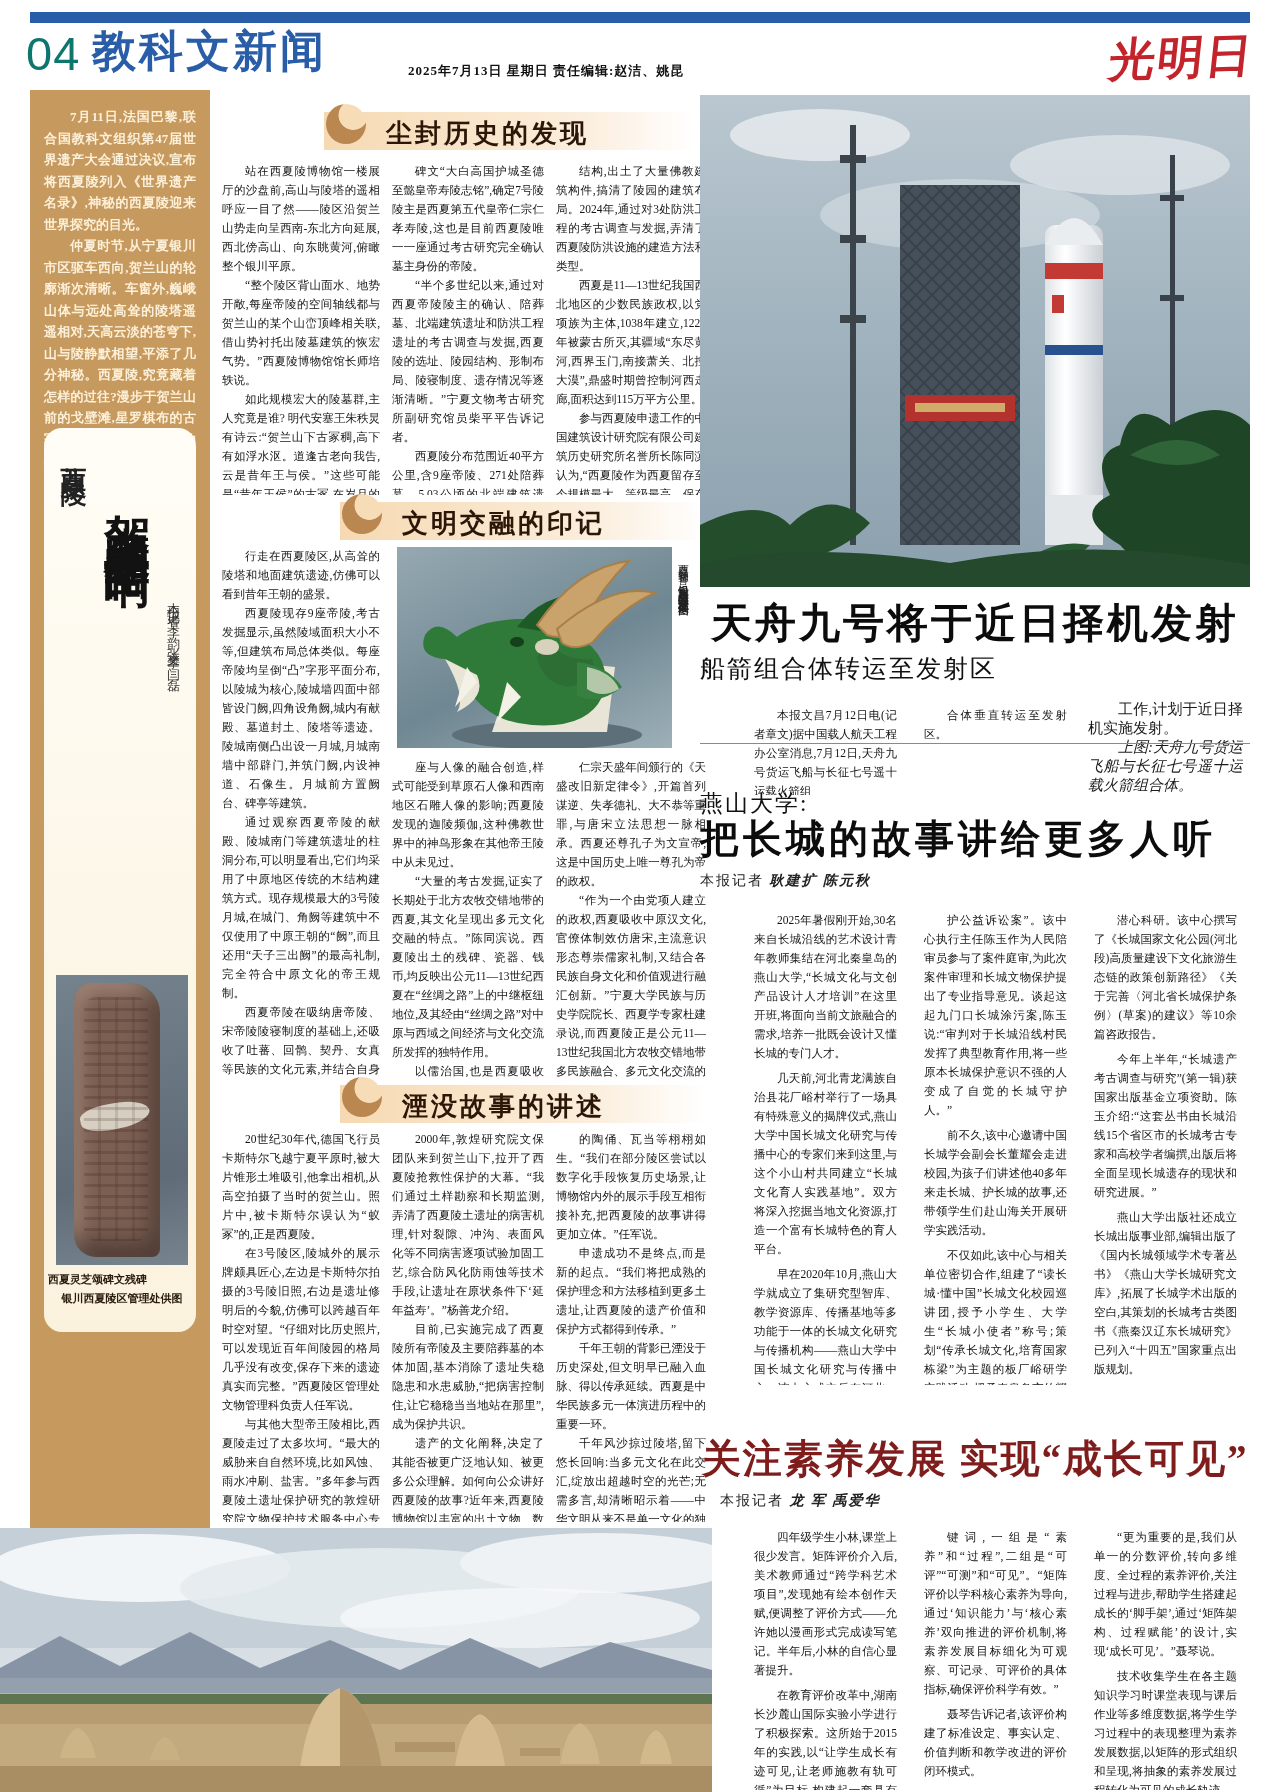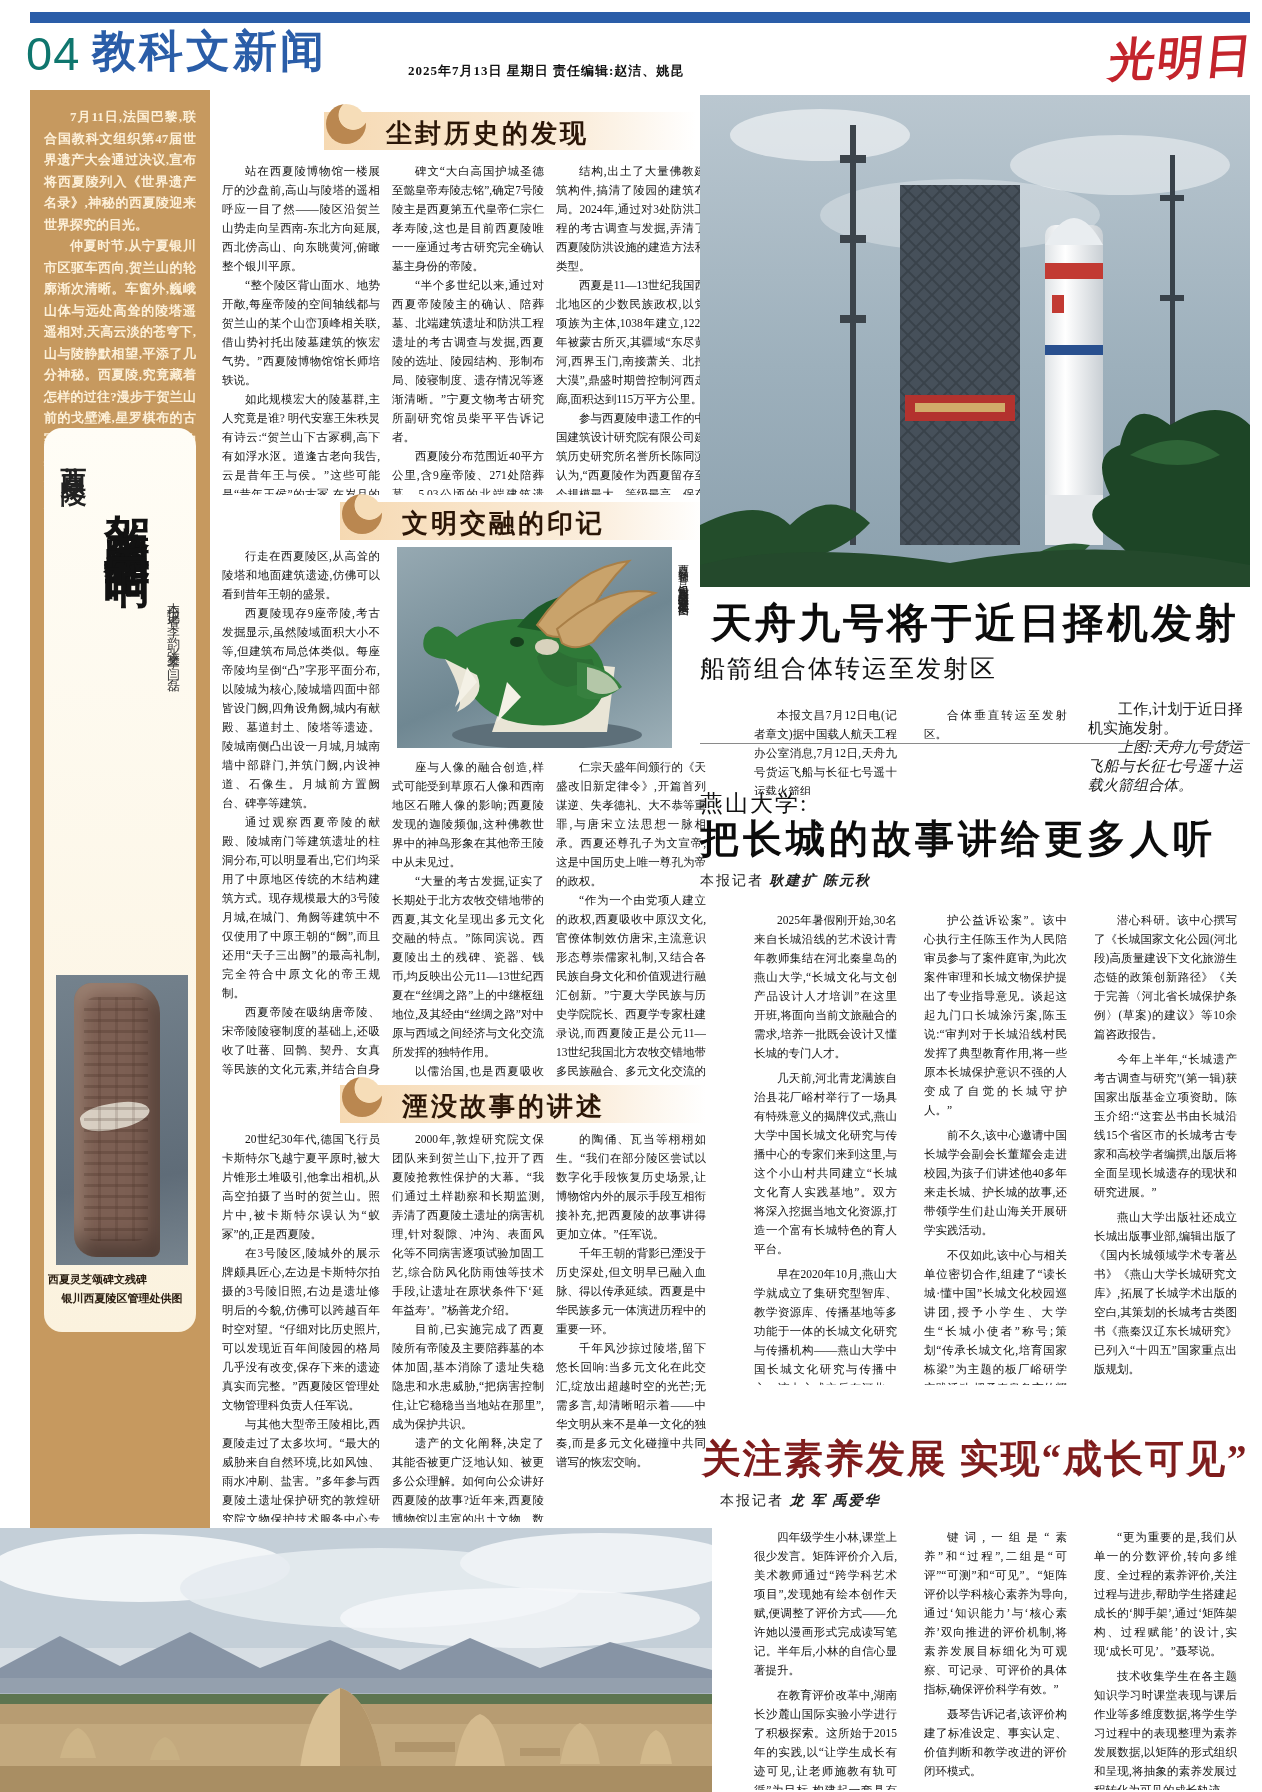--- a/index.html
+++ b/index.html
@@ -168,20 +168,21 @@
       <p>在3号陵区,陵城外的展示牌颇具匠心,左边是卡斯特尔拍摄的3号陵旧照,右边是遗址修明后的今貌,仿佛可以跨越百年时空对望。“仔细对比历史照片,可以发现近百年间陵园的格局几乎没有改变,保存下来的遗迹真实而完整。”西夏陵区管理处文物管理科负责人任军说。</p>
       <p>与其他大型帝王陵相比,西夏陵走过了太多坎坷。“最大的威胁来自自然环境,比如风蚀、雨水冲刷、盐害。”多年参与西夏陵土遗址保护研究的敦煌研究院文物保护技术服务中心专家杨善龙说,持续推进土遗址保护理念、技术和研究方法,让陵区的夯土本体部分消除隐患。</p>
     </div>
   <div class="abs bodycol" style="left:392px;top:1130px;width:152px;height:392px;">
       <p>2000年,敦煌研究院文保团队来到贺兰山下,拉开了西夏陵抢救性保护的大幕。“我们通过土样勘察和长期监测,弄清了西夏陵土遗址的病害机理,针对裂隙、冲沟、表面风化等不同病害逐项试验加固工艺,综合防风化防雨蚀等技术手段,让遗址在原状条件下‘延年益寿’。”杨善龙介绍。</p>
       <p>目前,已实施完成了西夏陵所有帝陵及主要陪葬墓的本体加固,基本消除了遗址失稳隐患和水患威胁,“把病害控制住,让它稳稳当当地站在那里”,成为保护共识。</p>
       <p>遗产的文化阐释,决定了其能否被更广泛地认知、被更多公众理解。如何向公众讲好西夏陵的故事?近年来,西夏陵博物馆以丰富的出土文物、数字化展示手段和互动体验,系统呈现这处遗产跨越千年的文明对话。</p>
     </div>
   <div class="abs bodycol" style="left:556px;top:1130px;width:150px;height:392px;">
       <p>的陶俑、瓦当等栩栩如生。“我们在部分陵区尝试以数字化手段恢复历史场景,让博物馆内外的展示手段互相衔接补充,把西夏陵的故事讲得更加立体。”任军说。</p>
+      <p>申遗成功不是终点,而是新的起点。“我们将把成熟的保护理念和方法移植到更多土遗址,让西夏陵的遗产价值和保护方式都得到传承。”</p>
       <p>千年王朝的背影已湮没于历史深处,但文明早已融入血脉、得以传承延续。西夏是中华民族多元一体演进历程中的重要一环。</p>
       <p>千年风沙掠过陵塔,留下悠长回响:当多元文化在此交汇,绽放出超越时空的光芒;无需多言,却清晰昭示着——中华文明从来不是单一文化的独奏,而是多元文化碰撞中共同谱写的恢宏交响。</p>
     </div>
 
   <div class="abs rocket">
     <svg width="550" height="492" viewBox="0 0 550 492">
       <ellipse cx="120" cy="40" rx="90" ry="26" fill="#ffffff" opacity=".55"></ellipse>
       <ellipse cx="420" cy="70" rx="110" ry="30" fill="#ffffff" opacity=".45"></ellipse>
       <ellipse cx="260" cy="120" rx="140" ry="36" fill="#ffffff" opacity=".30"></ellipse>
       <rect x="150" y="30" width="6" height="420" fill="#3c444b"></rect>

